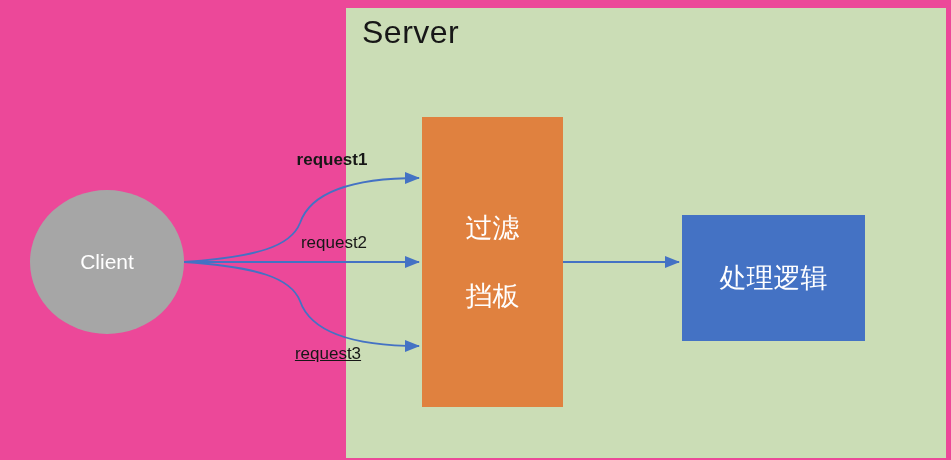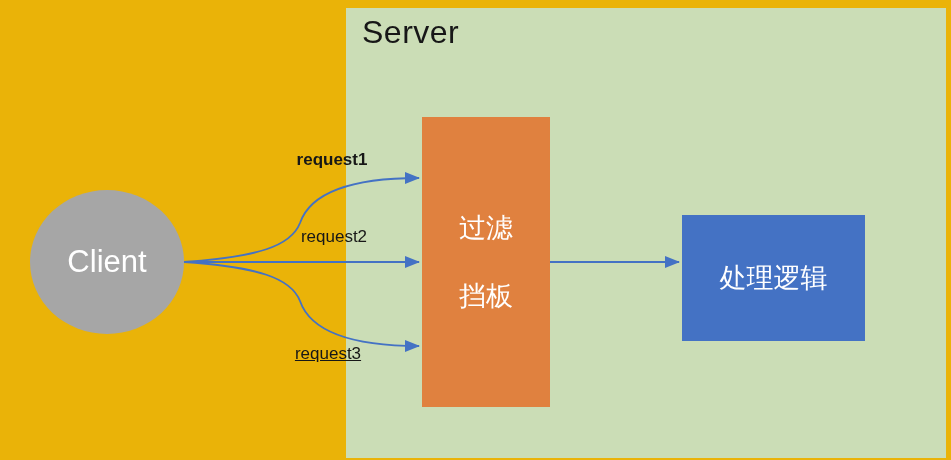--- a/index.html
+++ b/index.html
@@ -3,21 +3,21 @@
 <meta charset="utf-8">
 <style>
   * { box-sizing: border-box; }
   html, body { margin: 0; padding: 0; background: #ffffff; }
   body { font-family: "Liberation Sans", sans-serif; }
 
   .canvas {
     position: relative;
     width: 951px;
     height: 460px;
-    background: #eab308;
+    background: #ec4899;
     overflow: hidden;
   }
 
   .server-region {
     position: absolute;
     left: 346px; top: 8px;
     width: 600px; height: 450px;
     background: var(--server-bg, #CBDDB6);
   }
 
@@ -32,27 +32,27 @@
   .client-node {
     position: absolute;
     left: 30px; top: 190px;
     width: 154px; height: 144px;
     border-radius: 50%;
     background: var(--client-fill, #A6A6A6);
     display: flex; align-items: center; justify-content: center;
   }
   .client-node .node-text {
     color: var(--text-light, #ffffff);
-    font-size: 31px;
+    font-size: 21px;
   }
 
   .filter-node {
     position: absolute;
     left: 422px; top: 117px;
-    width: 128px; height: 290px;
+    width: 141px; height: 290px;
     background: var(--filter-fill, #E0813F);
     display: flex; flex-direction: column;
     align-items: center; justify-content: center;
     gap: 35px;
   }
   .filter-node .node-text {
     color: var(--text-light, #ffffff);
     font-size: 27px;
     line-height: 1.2;
   }
@@ -83,21 +83,21 @@
   .arrow-fill { fill: var(--arrow, #4472C4); }
 
   .edge-label {
     position: absolute;
     color: var(--text-dark, #171717);
     font-size: 17px;
     text-align: center;
     white-space: nowrap;
   }
   .edge-label.request1 { left: 289px; top: 150px; width: 86px; font-weight: bold; }
-  .edge-label.request2 { left: 291px; top: 227px; width: 86px; }
+  .edge-label.request2 { left: 291px; top: 233px; width: 86px; }
   .edge-label.request3 { left: 285px; top: 344px; width: 86px; text-decoration: underline; }
   .edge-label.valid-request { left: 568px; top: 225px; width: 92px; font-size: 18px; }
 </style>
 </head>
 <body>
 
 <div class="canvas">
 
   <div class="server-region"></div>
 

